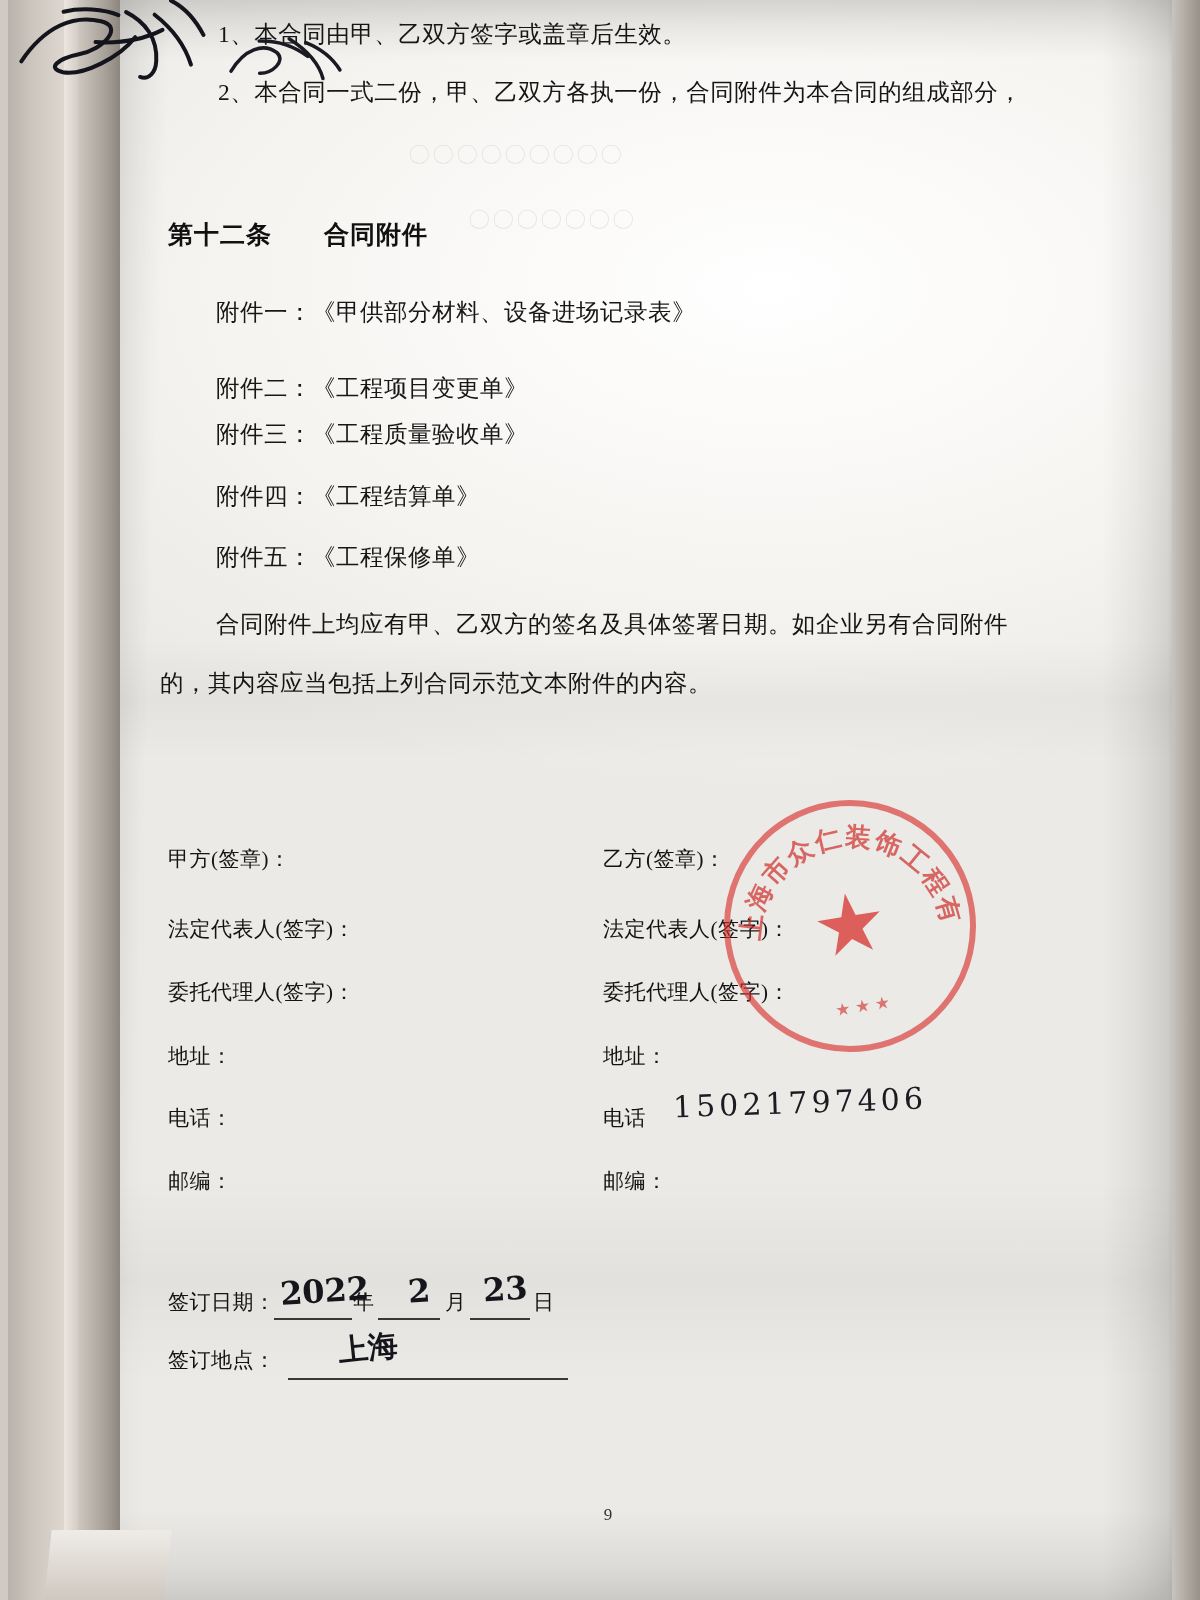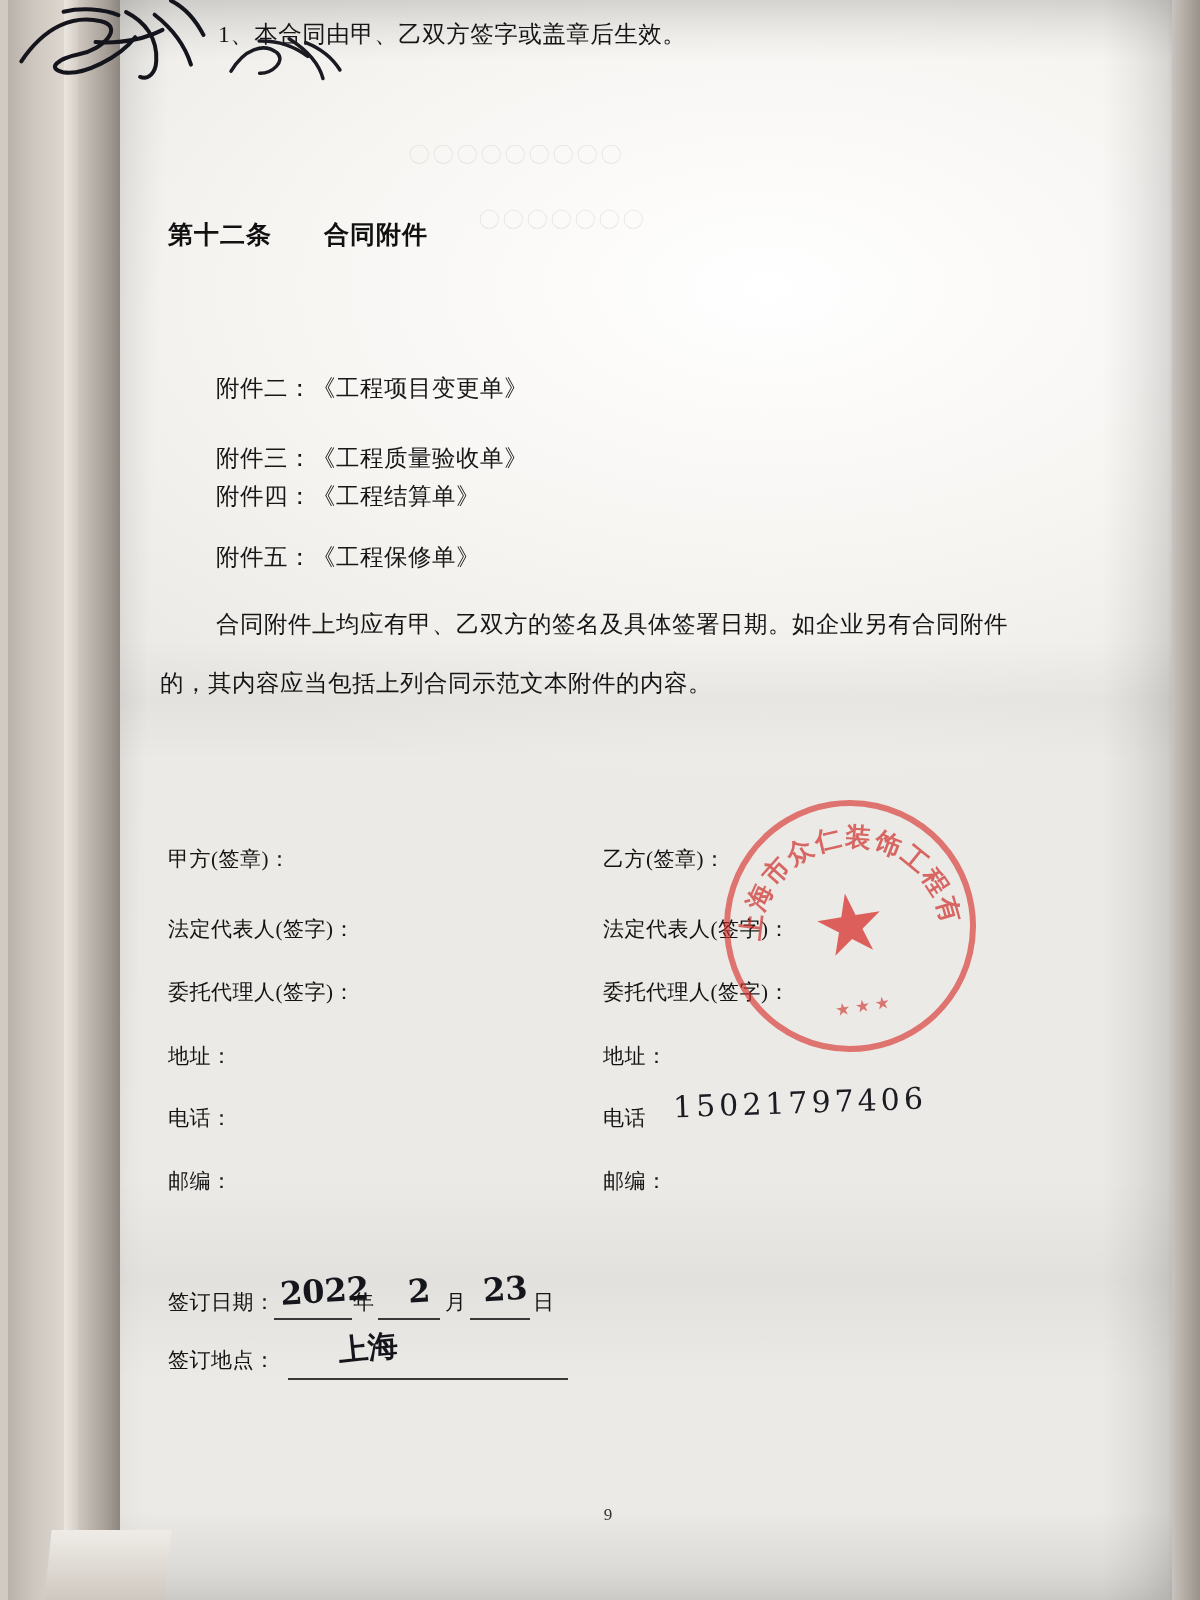--- a/index.html
+++ b/index.html
@@ -118,37 +118,39 @@
   <div class="crease2"></div>
   <div class="gutter"></div>
   <div class="gutter-edge"></div>
   <div class="gutter-bottom"></div>
   <div class="right-dark"></div>
 
   <div class="doc">
 
     
     <div class="p" style="left:210px;top:14px;">1、本合同由甲、乙双方签字或盖章后生效。</div>
+    <div class="p" style="left:210px;top:72px;">2、本合同一式二份，甲、乙双方各执一份，合同附件为本合同的组成部分，</div>
 
     
     <div class="heading" style="left:160px;top:218px;">第十二条　　合同附件</div>
 
     
+    <div class="attach" style="left:208px;top:296px;">附件一：《甲供部分材料、设备进场记录表》</div>
     <div class="attach" style="left:208px;top:372px;">附件二：《工程项目变更单》</div>
-    <div class="attach" style="left:208px;top:442px;">附件三：《工程质量验收单》</div>
+    <div class="attach" style="left:208px;top:418px;">附件三：《工程质量验收单》</div>
     <div class="attach" style="left:208px;top:541px;">附件五：《工程保修单》</div>
     <div class="attach" style="left:208px;top:480px;">附件四：《工程结算单》</div>
 
     
     <div class="p" style="left:208px;top:604px;">合同附件上均应有甲、乙双方的签名及具体签署日期。如企业另有合同附件</div>
     <div class="p" style="left:152px;top:663px;">的，其内容应当包括上列合同示范文本附件的内容。</div>
 
     
     <div class="ghost" style="left:400px;top:140px;">〇〇〇〇〇〇〇〇〇</div>
-    <div class="ghost" style="left:470px;top:205px;">〇〇〇〇〇〇〇</div>
+    <div class="ghost" style="left:460px;top:205px;">〇〇〇〇〇〇〇</div>
 
     
     <div class="field" style="left:160px;top:845px;">甲方(签章)：</div>
     <div class="field" style="left:160px;top:915px;">法定代表人(签字)：</div>
     <div class="field" style="left:160px;top:978px;">委托代理人(签字)：</div>
     <div class="field" style="left:160px;top:1042px;">地址：</div>
     <div class="field" style="left:160px;top:1104px;">电话：</div>
     <div class="field" style="left:160px;top:1167px;">邮编：</div>
 
     

